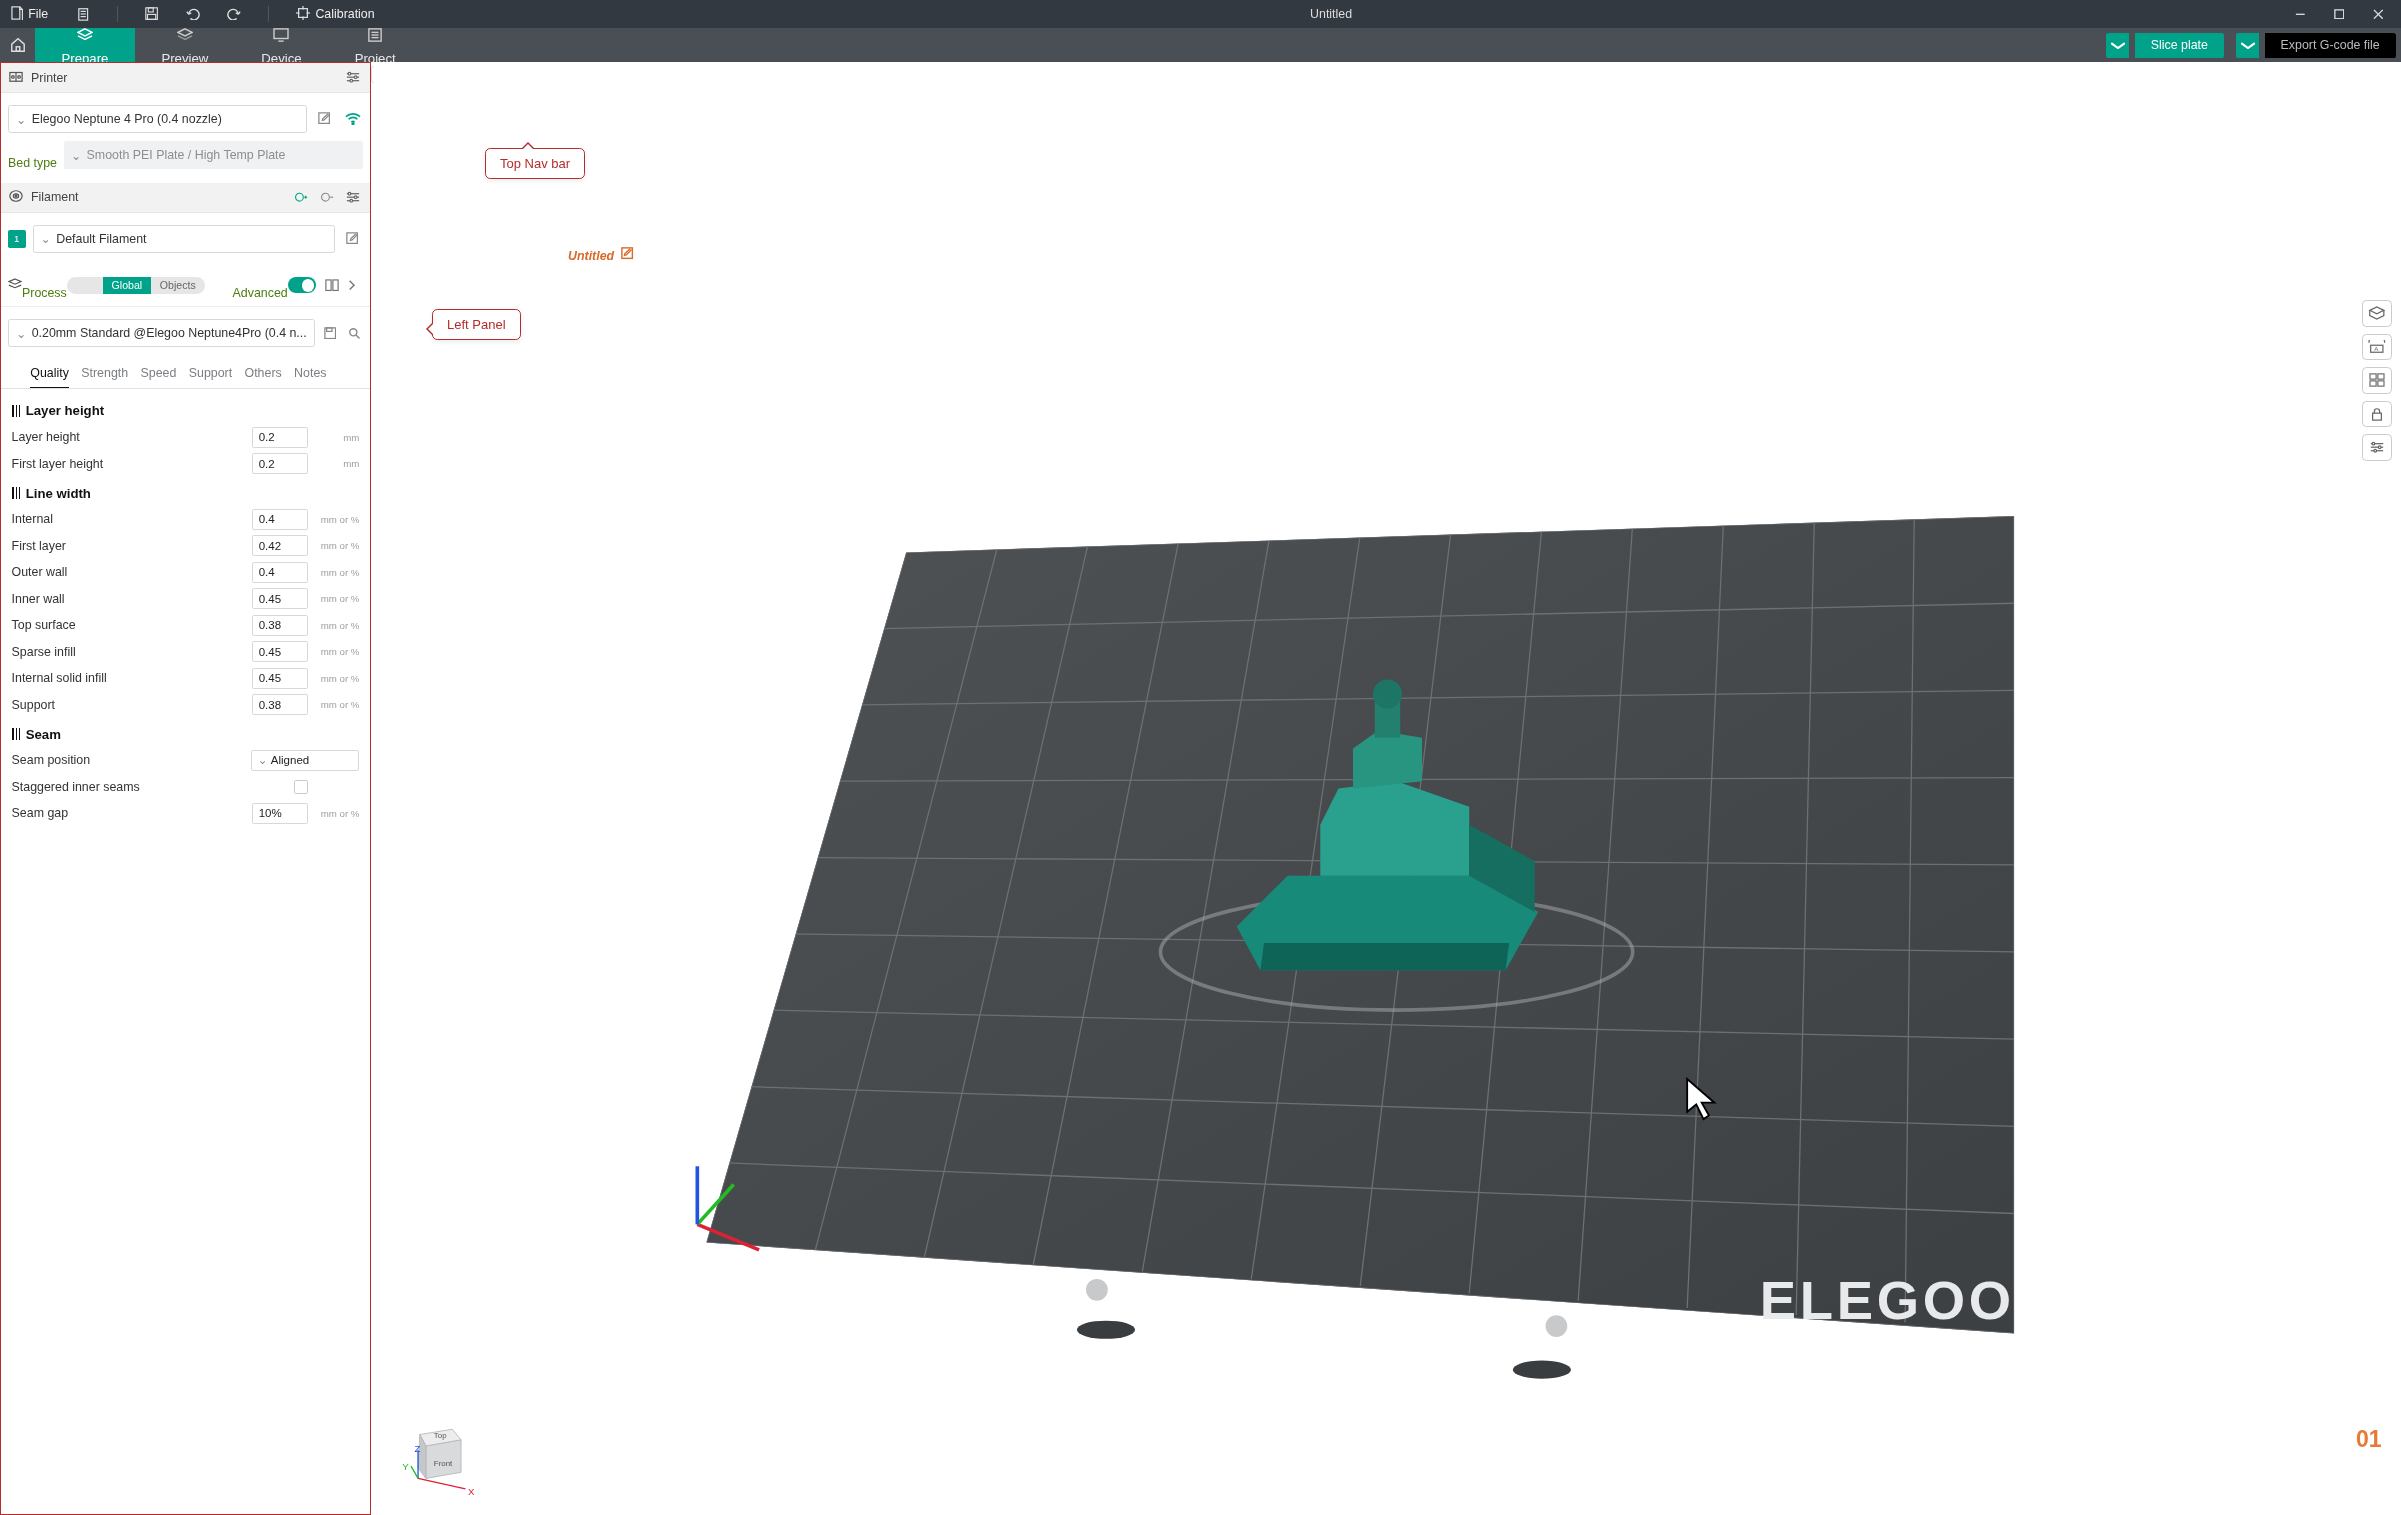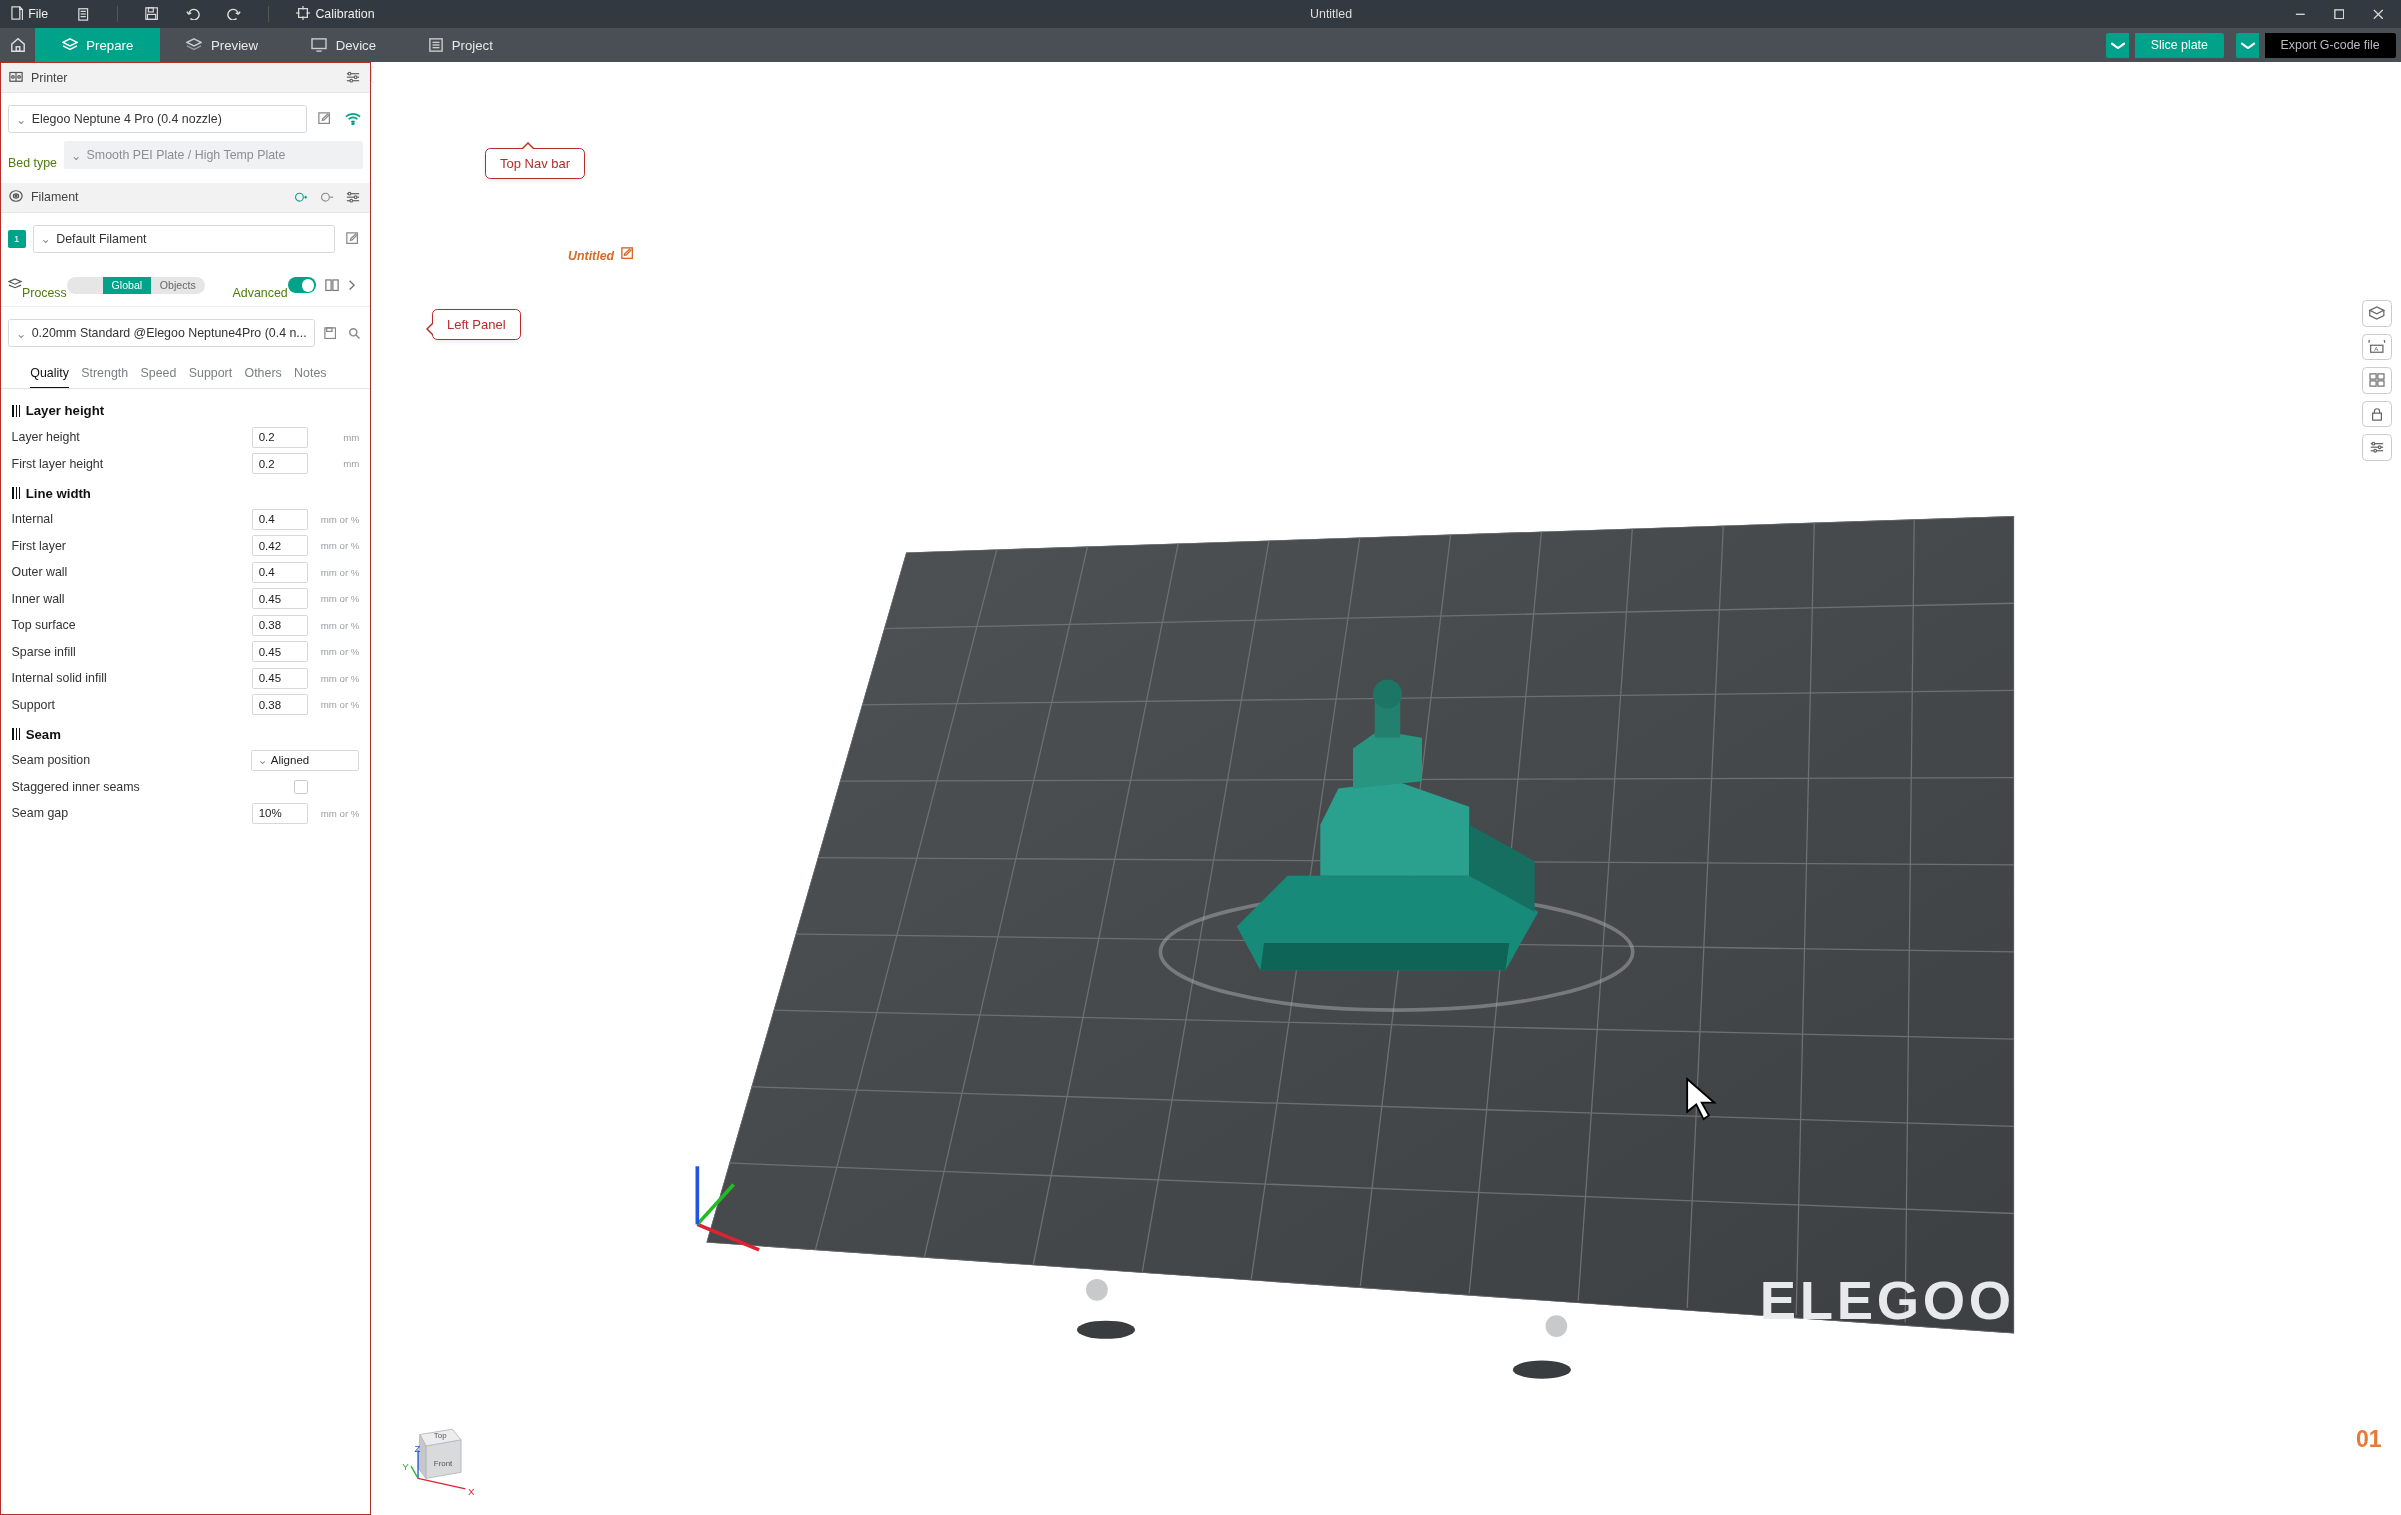--- a/index.html
+++ b/index.html
@@ -11,21 +11,21 @@
   .titlebar .menu-left { display: flex; align-items: center; gap: 15px; }
   .titlebar .menu-btn { padding: 3.5px 7px; border-radius: 2.6px; display: flex; align-items: center; gap: 5.3px; font-size: 12.4px; color: #eee; }
   .titlebar .icon-btn { width: 26.5px; height: 23px; display: flex; align-items: center; justify-content: center; border-radius: 2.6px; color: #ddd; cursor: pointer; }
   .titlebar .title-center { flex: 1; text-align: center; font-size: 12.4px; color: #ddd; }
   .titlebar .win-ctrls { display: flex; gap: 0; }
   .titlebar .win-ctrls .win-btn { width: 39px; height: 28px; display: flex; align-items: center; justify-content: center; color: #ddd; cursor: pointer; }
 
   
   .tabbar { height: 34px; background: #4a4f55; display: flex; align-items: stretch; color: #e8e8e8; }
   .tabbar .home-btn { width: 35px; display:flex; align-items:center; justify-content:center; color:#ddd; cursor:pointer;}
-  .tabbar .tab { display: flex; align-items: center; gap: 8.8px; padding: 0 26.5px; font-size: 13.2px; cursor: pointer; }
+  .tabbar .tab { display: flex; align-items: center; gap: 8.8px; padding: 0 26.5px; font-size: 13.2px; cursor: pointer; flex-direction: column; }
   .tabbar .tab .ico { display:flex; }
   .tabbar .tab.active { background: #00a389; color: #fff; }
   .tabbar .spacer { flex: 1; }
   .tabbar .slice-wrap { display: flex; align-items: center; padding: 3.5px 5.3px; gap: 5.3px; }
   .tabbar .slice-dd { width: 23px; height: 25px; background: #00a389; border-radius: 2.6px 0 0 2.6px; display:flex; align-items:center; justify-content:center; }
   .tabbar .slice-btn { height: 25px; background: #00a389; color: #fff; padding: 0 16px; display:flex; align-items:center; border-radius: 0 2.6px 2.6px 0; font-size: 12.4px; }
   .tabbar .export-dd { width: 23px; height: 25px; background: #00a389; border-radius: 2.6px 0 0 2.6px; display:flex; align-items:center; justify-content:center; margin-left:7px; }
   .tabbar .export-btn { height: 25px; background: #000000; color: #b9bbbe; padding: 0 16px; display:flex; align-items:center; border-radius: 0 2.6px 2.6px 0; font-size: 12.4px; }
 
   

